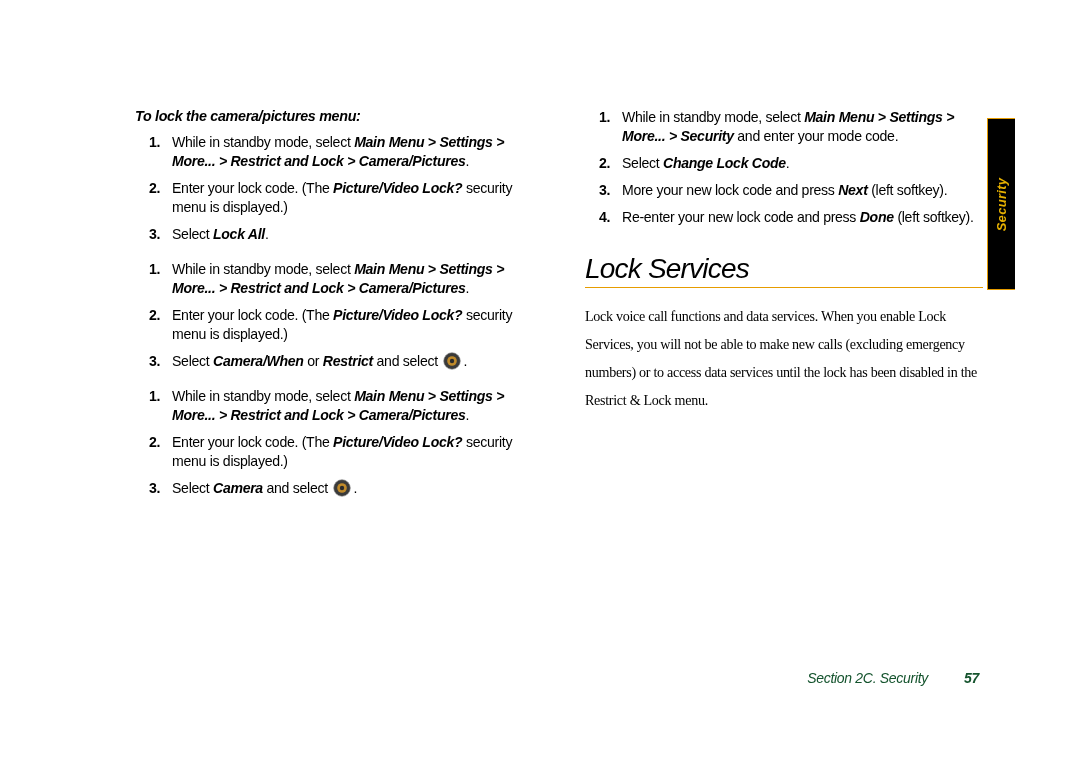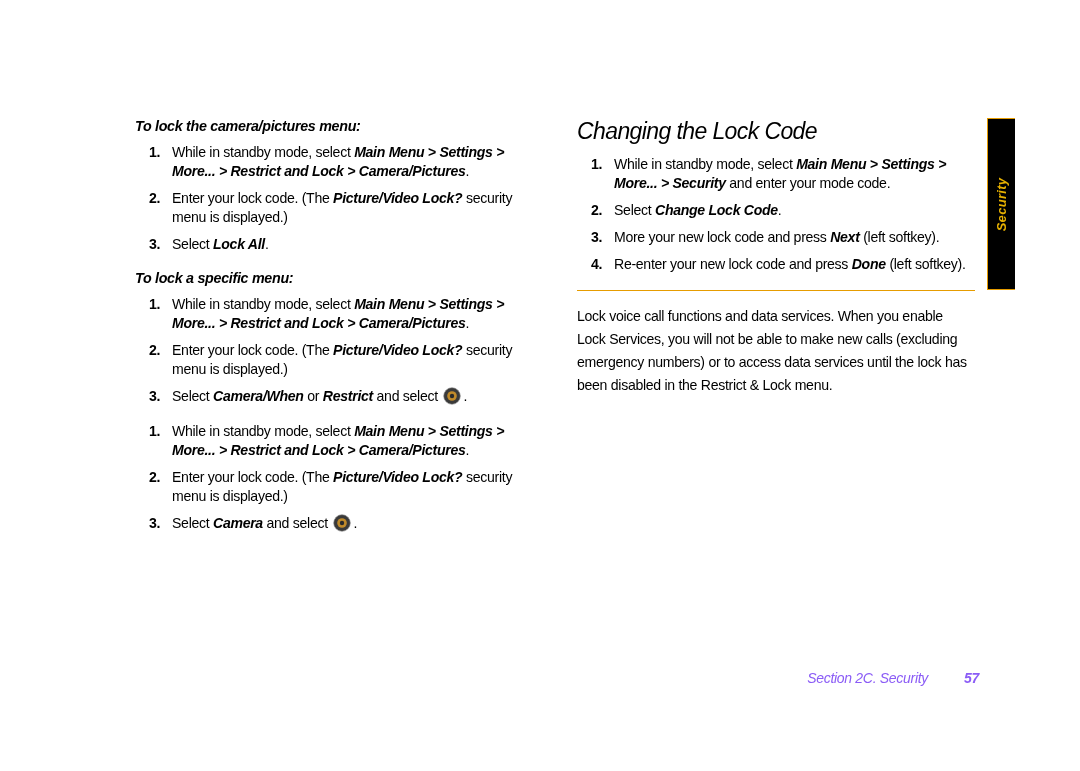--- a/index.html
+++ b/index.html
@@ -8,25 +8,26 @@
     height: 771px;
     background: #fff;
     font-family: Arial, Helvetica, sans-serif;
     color: #000;
     position: relative;
     letter-spacing: -0.3px;
   }
   .page {
     position: absolute;
     left: 135px;
-    top: 118px;
+    top: 108px;
     width: 848px;
     height: 570px;
     display: flex;
     gap: 44px;
+    justify-content: space-between;
   }
   .col {
     width: 398px;
   }
   .task-heading {
     font-style: italic;
     font-weight: bold;
     font-size: 14.3px;
     margin-bottom: 9px;
     letter-spacing: -0.3px;
@@ -66,21 +67,22 @@
     margin-bottom: 2px;
   }
   .hr {
     border: none;
     border-top: 1.4px solid #e69c00;
     margin: 0 0 14px 0;
     width: 398px;
   }
   .para {
     font-size: 14.1px;
-    line-height: 23px;
+    line-height: 28px;
+    font-family: Liberation Serif, serif;
   }
   .ok-icon {
     display: inline-block;
     width: 18px;
     height: 18px;
     vertical-align: -4px;
     margin: 0 2px;
   }
   .ok-icon svg { display:block; }
   .tab {
@@ -103,21 +105,21 @@
     font-size: 13px;
     transform: rotate(-90deg);
     white-space: nowrap;
     letter-spacing: 0.3px;
   }
   .footer {
     position: absolute;
     right: 101px;
     bottom: 85px;
     font-size: 14px;
-    color: #8b5cf6;
+    color: #14532d;
   }
   .footer .sec {
     font-style: italic;
     margin-right: 36px;
   }
   .footer .pg {
     font-style: italic;
     font-weight: bold;
   }
 </style>
@@ -128,21 +130,20 @@
 
   <div class="col">
 
     <div class="task-heading">To lock the camera/pictures menu:</div>
     <ol class="steps">
       <li><span class="num">1.</span><span>While in standby mode, select </span><span class="bi">Main Menu &gt; Settings &gt; More... &gt; Restrict and Lock &gt; Camera/Pictures</span><span>.</span></li>
       <li><span class="num">2.</span><span>Enter your lock code. (The </span><span class="bi">Picture/Video Lock?</span><span> security menu is displayed.)</span></li>
       <li><span class="num">3.</span><span>Select </span><span class="bi">Lock All</span><span>.</span></li>
     </ol>
 
-    <div class="task-heading">To lock a specific menu:</div>
     <ol class="steps">
       <li><span class="num">1.</span><span>While in standby mode, select </span><span class="bi">Main Menu &gt; Settings &gt; More... &gt; Restrict and Lock &gt; Camera/Pictures</span><span>.</span></li>
       <li><span class="num">2.</span><span>Enter your lock code. (The </span><span class="bi">Picture/Video Lock?</span><span> security menu is displayed.)</span></li>
       <li><span class="num">3.</span><span>Select </span><span class="bi">Camera/When</span><span> or </span><span class="bi">Restrict</span><span> and select </span><span class="ok-icon"><svg viewBox="0 0 18 18">
               <circle cx="9" cy="9" r="8.3" fill="#3a3a3a" stroke="#888" stroke-width="0.6"></circle>
               <circle cx="9" cy="9" r="4.8" fill="#c08a2a"></circle>
               <circle cx="9" cy="9" r="2.2" fill="#2a2a2a"></circle>
             </svg></span><span>.</span></li>
     </ol>
 
@@ -152,28 +153,28 @@
       <li><span class="num">3.</span><span>Select </span><span class="bi">Camera</span><span> and select </span><span class="ok-icon"><svg viewBox="0 0 18 18">
               <circle cx="9" cy="9" r="8.3" fill="#3a3a3a" stroke="#888" stroke-width="0.6"></circle>
               <circle cx="9" cy="9" r="4.8" fill="#c08a2a"></circle>
               <circle cx="9" cy="9" r="2.2" fill="#2a2a2a"></circle>
             </svg></span><span>.</span></li>
     </ol>
 
   </div>
 
   <div class="col">
-    <div class="h2">Changing the Lock Code</div>
     <ol class="steps">
       <li><span class="num">1.</span><span>While in standby mode, select </span><span class="bi">Main Menu &gt; Settings &gt; More... &gt; Security</span><span> and enter your mode code.</span></li>
       <li><span class="num">2.</span><span>Select </span><span class="bi">Change Lock Code</span><span>.</span></li>
       <li><span class="num">3.</span><span>More your new lock code and press </span><span class="bi">Next</span><span> (left softkey).</span></li>
       <li><span class="num">4.</span><span>Re-enter your new lock code and press </span><span class="bi">Done</span><span> (left softkey).</span></li>
     </ol>
 
+    <div class="h1">Lock Services</div>
     <hr class="hr">
     <div class="para">Lock voice call functions and data services. When you enable Lock Services, you will not be able to make new calls (excluding emergency numbers) or to access data services until the lock has been disabled in the Restrict &amp; Lock menu.</div>
   </div>
 
 </div>
 
 <div class="tab">
   <span>Security</span>
 </div>
 

